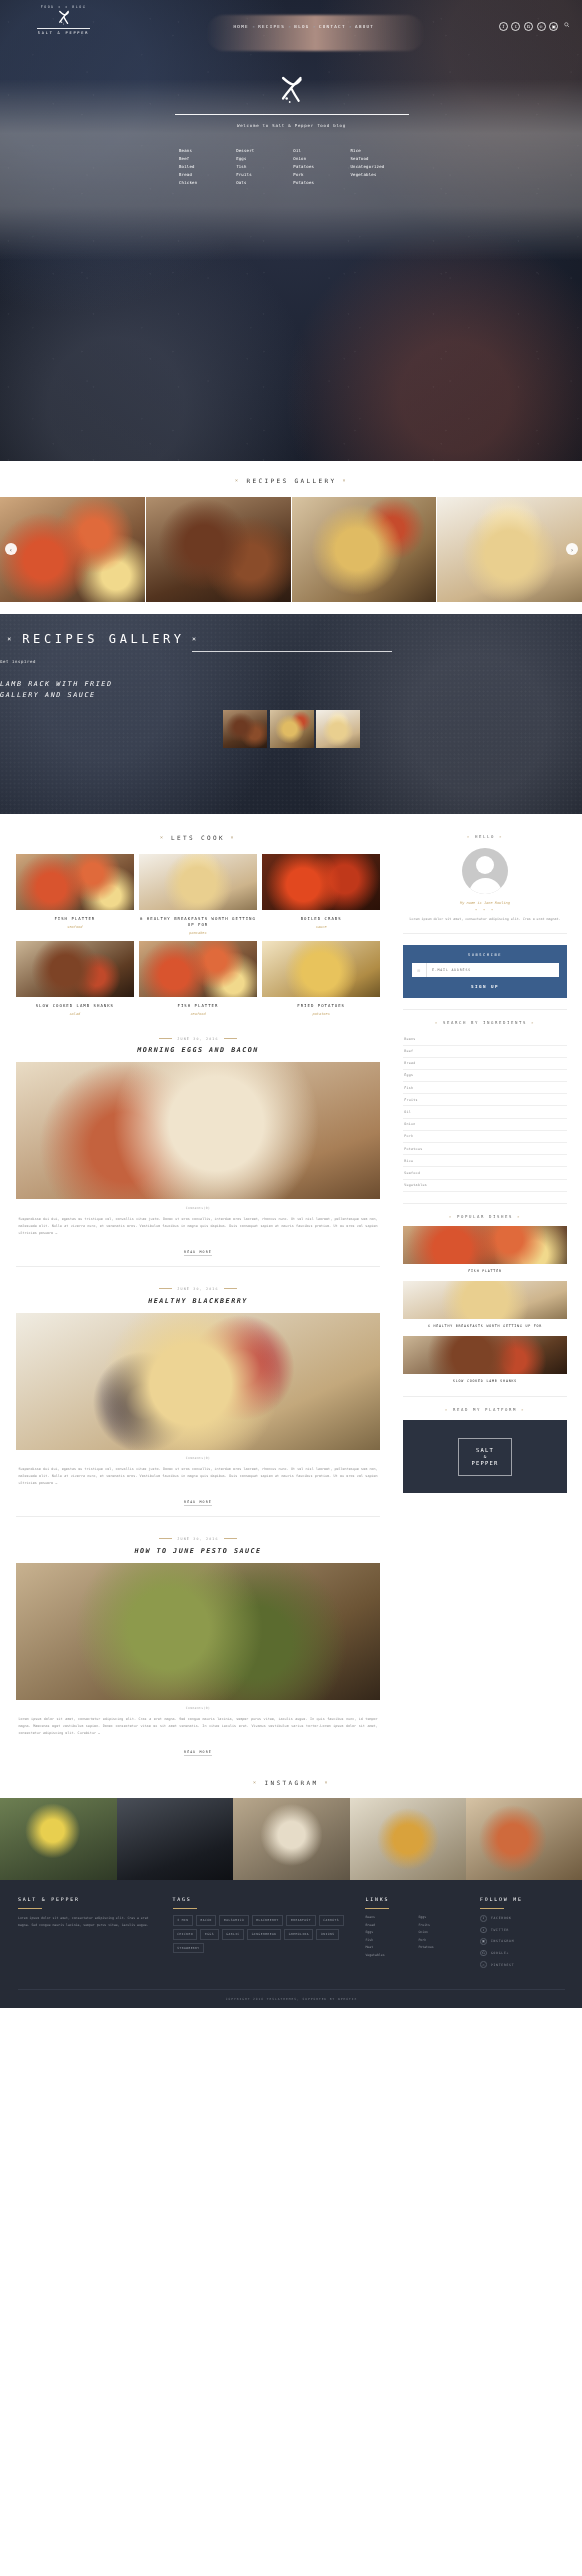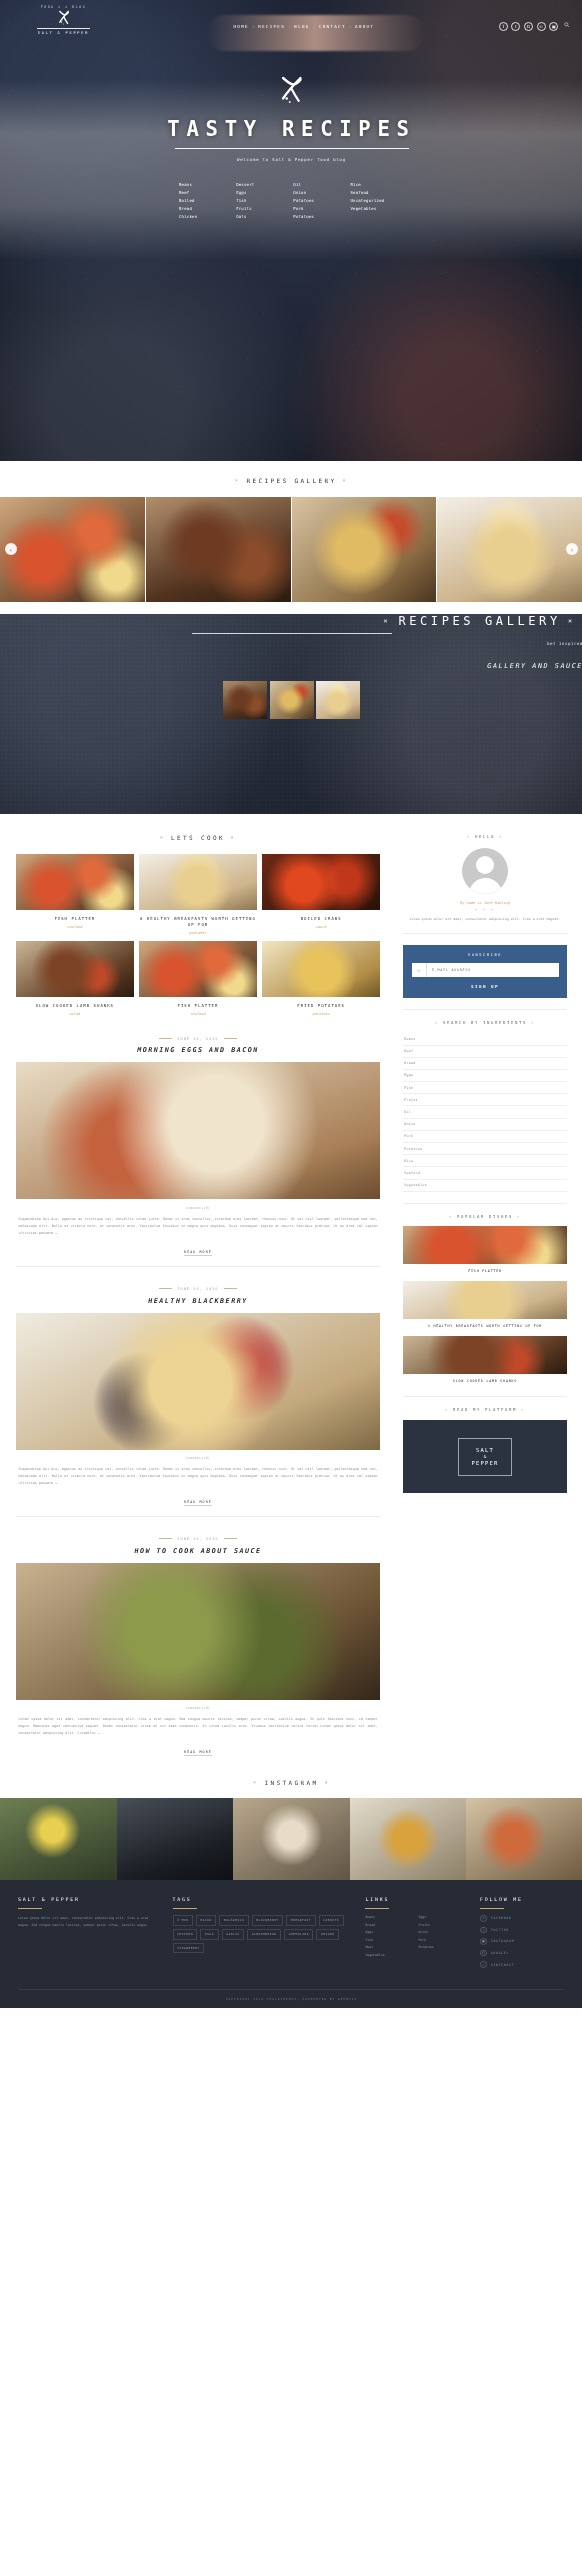--- a/index.html
+++ b/index.html
@@ -139,21 +139,21 @@
   .dark-gal{ position:relative; height:200px; overflow:hidden; margin-top:12px;
     background:
       radial-gradient(circle at 18% 40%, rgba(70,78,96,.6) 0 13%, transparent 36%),
       radial-gradient(circle at 82% 55%, rgba(88,92,104,.5) 0 14%, transparent 38%),
       linear-gradient(165deg,#39404e,#232936 60%,#191e28); }
   .dark-gal:before{
     content:""; position:absolute; inset:0;
     background-image:radial-gradient(circle, rgba(255,255,255,.07) 0 0.6px, transparent 1.2px);
     background-size:4.2px 4.2px; opacity:.55;
   }
-  .dg-inner{ position:relative; z-index:3; text-align:right; }
+  .dg-inner{ position:relative; z-index:3; text-align:left; padding-top:18px; }
   .dg-title{ color:#fff; font-size:12px; letter-spacing:3.6px; }
   .dg-title .x{ font-size:6.7px; color:#fff; margin:0 7.3px; vertical-align:1.8px; }
   .dg-rule{ width:200px; height:0.6px; background:rgba(255,255,255,.8); margin:5.5px auto 0; }
   .dg-sub{ color:#e7e7e7; font-size:4px; letter-spacing:0.6px; margin-top:6.7px; }
   .dg-recipe{ color:#fff; font-size:6.7px; font-style:italic; letter-spacing:1.6px; margin-top:15px; line-height:1.7; }
   .dg-thumbs{ display:flex; justify-content:center; gap:2.4px; margin-top:8.5px; }
   .dg-thumbs .t{ width:44px; height:38px; }
 
   
   .cols{ display:flex; gap:23px; padding:20.6px 16px 0; align-items:flex-start; }
@@ -314,21 +314,20 @@
   <div class="hero-center">
     <div class="hero-logo">
       <svg width="35" height="30" viewBox="0 0 58 50">
         <path d="M15 5 C25 14, 33 22, 44 8" stroke="#fff" stroke-width="4" fill="none" stroke-linecap="round"></path>
         <path d="M44 5 C33 16, 25 24, 15 39" stroke="#fff" stroke-width="4" fill="none" stroke-linecap="round"></path>
         <path d="M29 23 C33 31, 37 37, 41 43" stroke="#fff" stroke-width="3.6" fill="none" stroke-linecap="round"></path>
         <circle cx="21" cy="39" r="2.1" fill="#fff"></circle>
         <circle cx="26" cy="45" r="1.5" fill="#fff"></circle>
       </svg>
     </div>
-    <h1 class="hero-title">TASTY RECIPES</h1>
     <div class="hero-rule"></div>
     <div class="hero-sub">Welcome to Salt &amp; Pepper food blog</div>
   </div>
 
   <div class="cat-grid">
     <div class="cat-col">
       <a>Beans</a>
       <a>Beef</a>
       <a>Boiled</a>
       <a>Bread</a>
@@ -382,20 +381,21 @@
 </section>
 
 <section class="dark-gal">
   <div class="dg-inner">
     <div class="dg-title">
       <span class="x">×</span><span>RECIPES GALLERY</span><span class="x">×</span>
     </div>
     <div class="dg-rule"></div>
     <div class="dg-sub">Get inspired</div>
     <div class="dg-recipe">
+      <div>LAMB RACK WITH FRIED</div>
       <div>GALLERY AND SAUCE</div>
     </div>
     <div class="dg-thumbs">
       <div class="t ph ph-meat"></div>
       <div class="t ph ph-pasta"></div>
       <div class="t ph ph-pancake"></div>
     </div>
   </div>
 </section>
 
@@ -460,21 +460,21 @@
       <div class="post-comments">Comments(0)</div>
       <p class="post-body">Suspendisse dui dui, egestas eu tristique vel, convallis vitae justo. Donec ut eros convallis, interdum eros laoreet, rhoncus nunc. Ut vel nisl laoreet, pellentesque sem non, malesuada elit. Nulla at viverra nunc, et venenatis eros. Vestibulum faucibus in magna quis dapibus. Duis consequat sapien at mauris faucibus pretium. Ut eu eros vel sapien ultricies posuere …</p>
       <div class="readmore"><span>READ MORE</span></div>
       <div class="post-sep"></div>
     </article>
 
     <article class="post">
       <div class="post-meta">
         <span class="dash"></span><span>JUNE 30, 2016</span><span class="dash"></span>
       </div>
-      <h2 class="post-title">HOW TO COOK ABOUT SAUCE</h2>
+      <h2 class="post-title">HOW TO JUNE PESTO SAUCE</h2>
       <div class="post-img ph ph-pesto"></div>
       <div class="post-comments">Comments(0)</div>
       <p class="post-body">Lorem ipsum dolor sit amet, consectetur adipiscing elit. Cras a erat magna. Sed congue mauris lacinia, semper purus vitae, iaculis augue. In quis faucibus nunc, id tempor magna. Maecenas eget vestibulum sapien. Donec consectetur vitae ex sit amet venenatis. In vitae iaculis erat. Vivamus vestibulum varius tortor.Lorem ipsum dolor sit amet, consectetur adipiscing elit. Curabitur …</p>
       <div class="readmore"><span>READ MORE</span></div>
     </article>
   </main>
 
   <aside class="side-col">
 
     <div>

